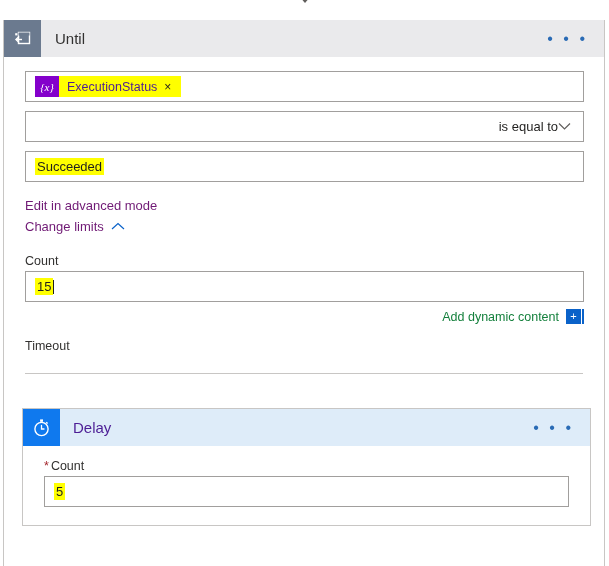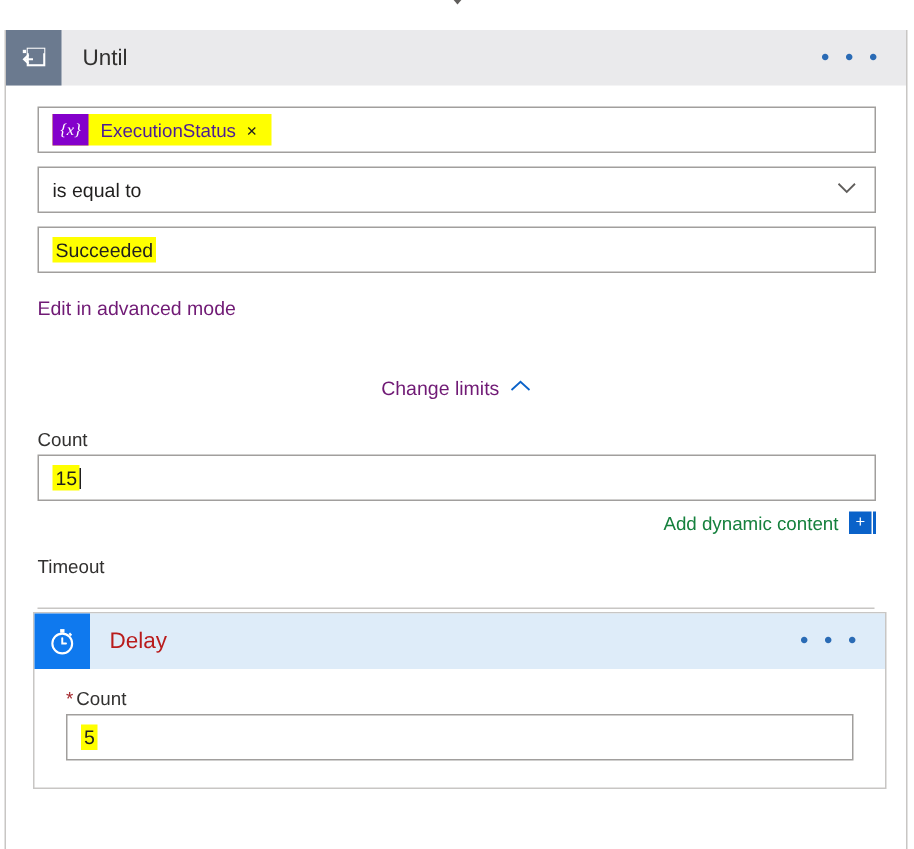--- a/index.html
+++ b/index.html
@@ -88,21 +88,21 @@
     height: 31px;
     border: 1px solid #a19f9d;
     background: #ffffff;
     display: flex;
     align-items: center;
     padding: 0 9px;
     font-size: 13px;
     color: #201f1e;
   }
   .txtbox.dropdown {
-    justify-content: space-between;
+    justify-content: flex-end;
     padding-right: 12px;
   }
   .chev {
     color: #605e5c;
     font-size: 11px;
   }
 
   
   .token {
     display: inline-flex;
@@ -217,21 +217,21 @@
     width: 37px; height: 37px;
     background: #0f79ee;
     display: flex;
     align-items: center;
     justify-content: center;
     flex: none;
   }
   .delay-header .title {
     margin-left: 13px;
     font-size: 15px;
-    color: #b91c1c;
+    color: #4c1d95;
     flex: 1;
   }
   .delay-body { padding: 13px 21px 18px 21px; }
   .txtbox.narrow { width: 525px; }
 </style>
 </head>
 <body>
 
 <div class="connector-arrow"></div>
 
@@ -277,21 +277,21 @@
     <div class="field-row" style="margin-top:9px;">
       <div class="txtbox">
         <span class="hl">Succeeded</span>
       </div>
     </div>
 
     <div class="field-row" style="margin-top:16px;">
       <span class="link">Edit in advanced mode</span>
     </div>
 
-    <div class="field-row" style="margin-top:38px;text-align:center;">
+    <div class="field-row" style="margin-top:6px;">
       <span class="link">
         <span>Change limits</span>
         <span class="caret-up">
           <svg width="14" height="9" viewBox="0 0 14 9" aria-hidden="true">
             <path d="M1 7 L7 1.5 L13 7" stroke="#0a62c9" stroke-width="1.2" fill="none"></path>
           </svg>
         </span>
       </span>
     </div>
 

